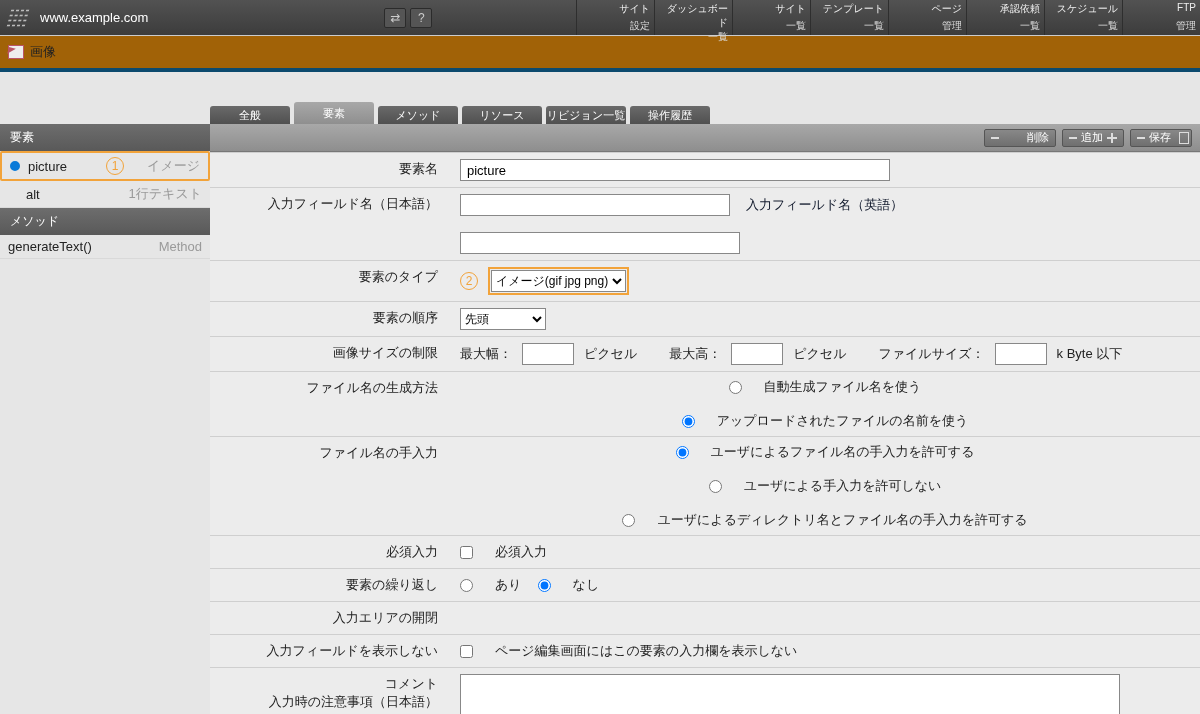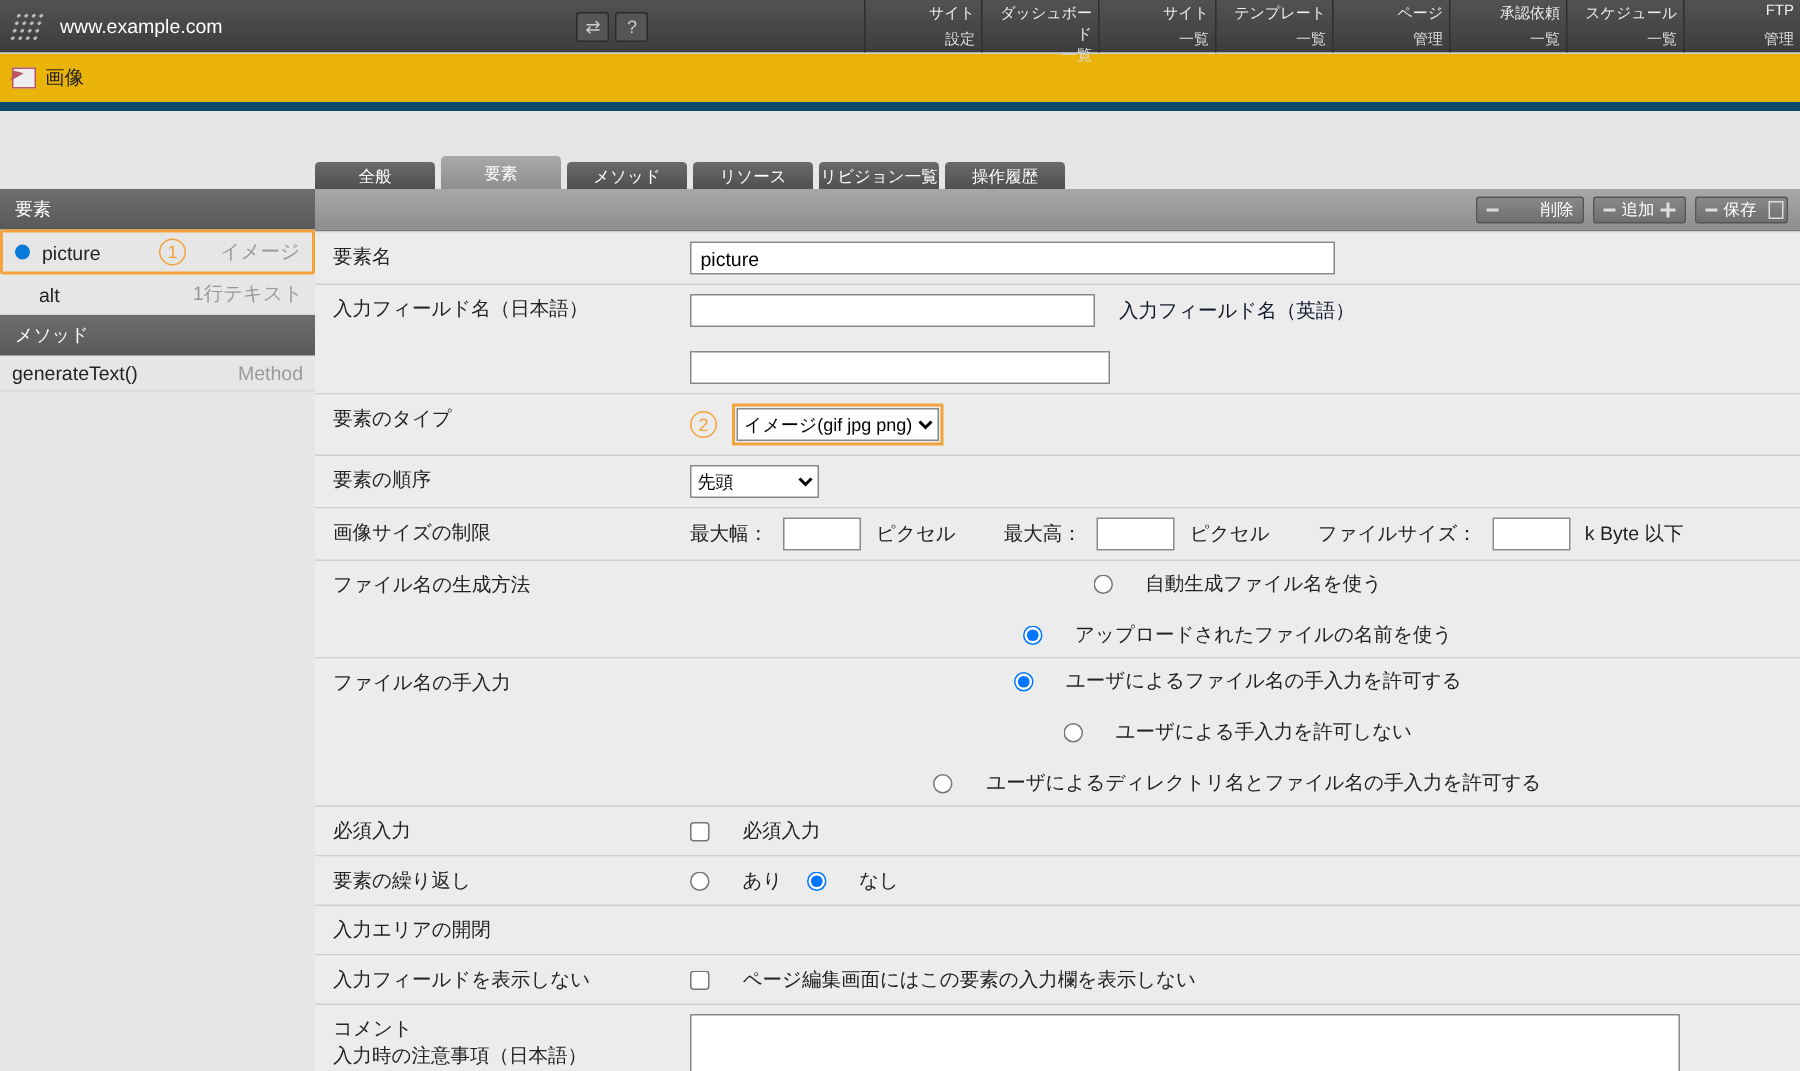--- a/index.html
+++ b/index.html
@@ -58,21 +58,21 @@
     display: flex; flex-direction: column; justify-content: space-between;
     font-size: 10px;
     color: #eee;
   }
   .topnav-item .sub { align-self: flex-end; color:#ddd; }
 
   
   .crumb {
     display: flex; align-items: center; gap: 6px;
     height: 28px; padding: 16px 8px;
-    background: #eab308; border-bottom: 6px solid #0c4a6e;
+    background: #a16207; border-bottom: 4px solid #0c4a6e;
     font-size: 13px;
   }
   .crumb .pic-icon {
     width: 16px; height: 14px; background:#eee;
     border:1px solid #b56; position:relative;
   }
   .crumb .pic-icon::before {
     content:""; position:absolute; left:-5px; top:-4px;
     border:5px solid transparent; border-bottom-color:#b56;
     transform:rotate(-30deg);
@@ -149,21 +149,21 @@
     width:10px;height:12px;border:1px solid #ddd;margin-left:4px;
   }
 
   
   .form { border-top:1px solid #cfcfcf; }
   .row {
     display:grid; grid-template-columns: 240px 1fr;
     border-bottom:1px solid #cfcfcf; background:#ececec;
   }
   .row .lab {
-    padding:7px 12px; font-size:13px; color:#222;
+    padding:7px 12px; font-size:13px; color:#222;text-align:right;
   }
   .row .val { padding:6px 10px; display:flex; align-items:center; gap:16px; flex-wrap:wrap; }
   input[type=text].std {
     height:22px; border:1px solid #888; background:#fff;
     padding:2px 6px; font-size:13px;
   }
   select.std {
     height:22px; border:1px solid #888; background:#fff; font-size:12px;
   }
   textarea.std {

